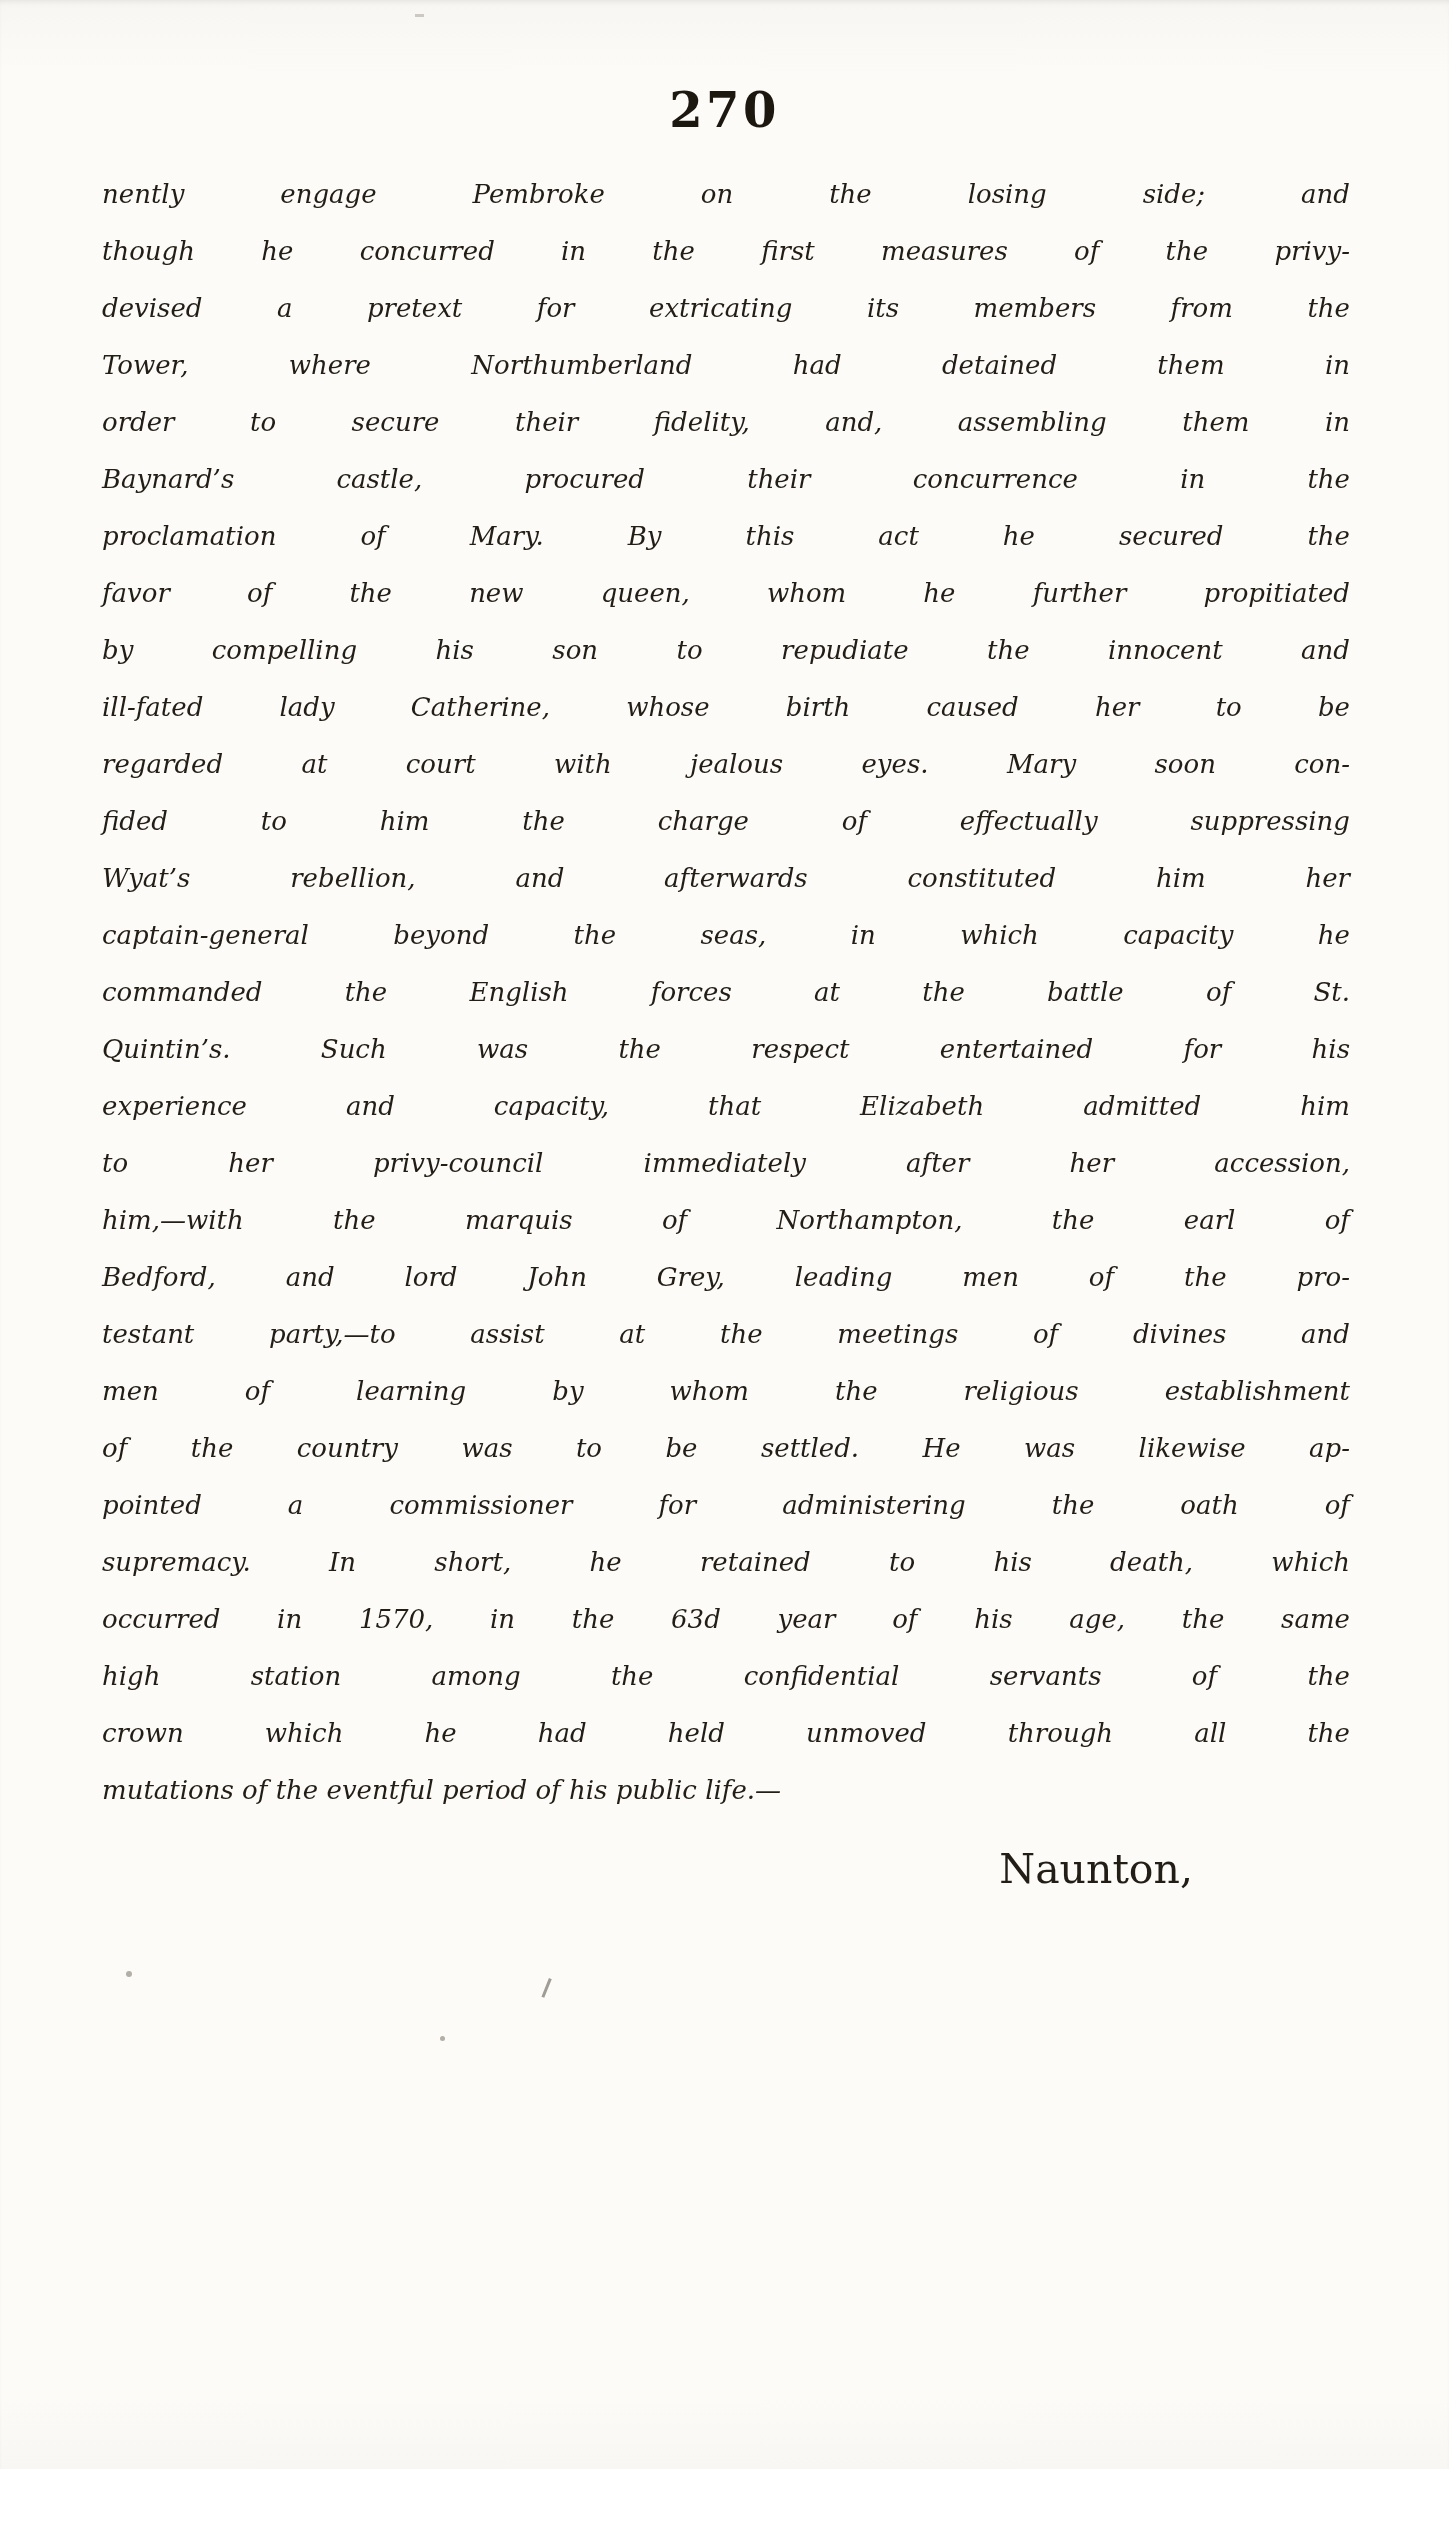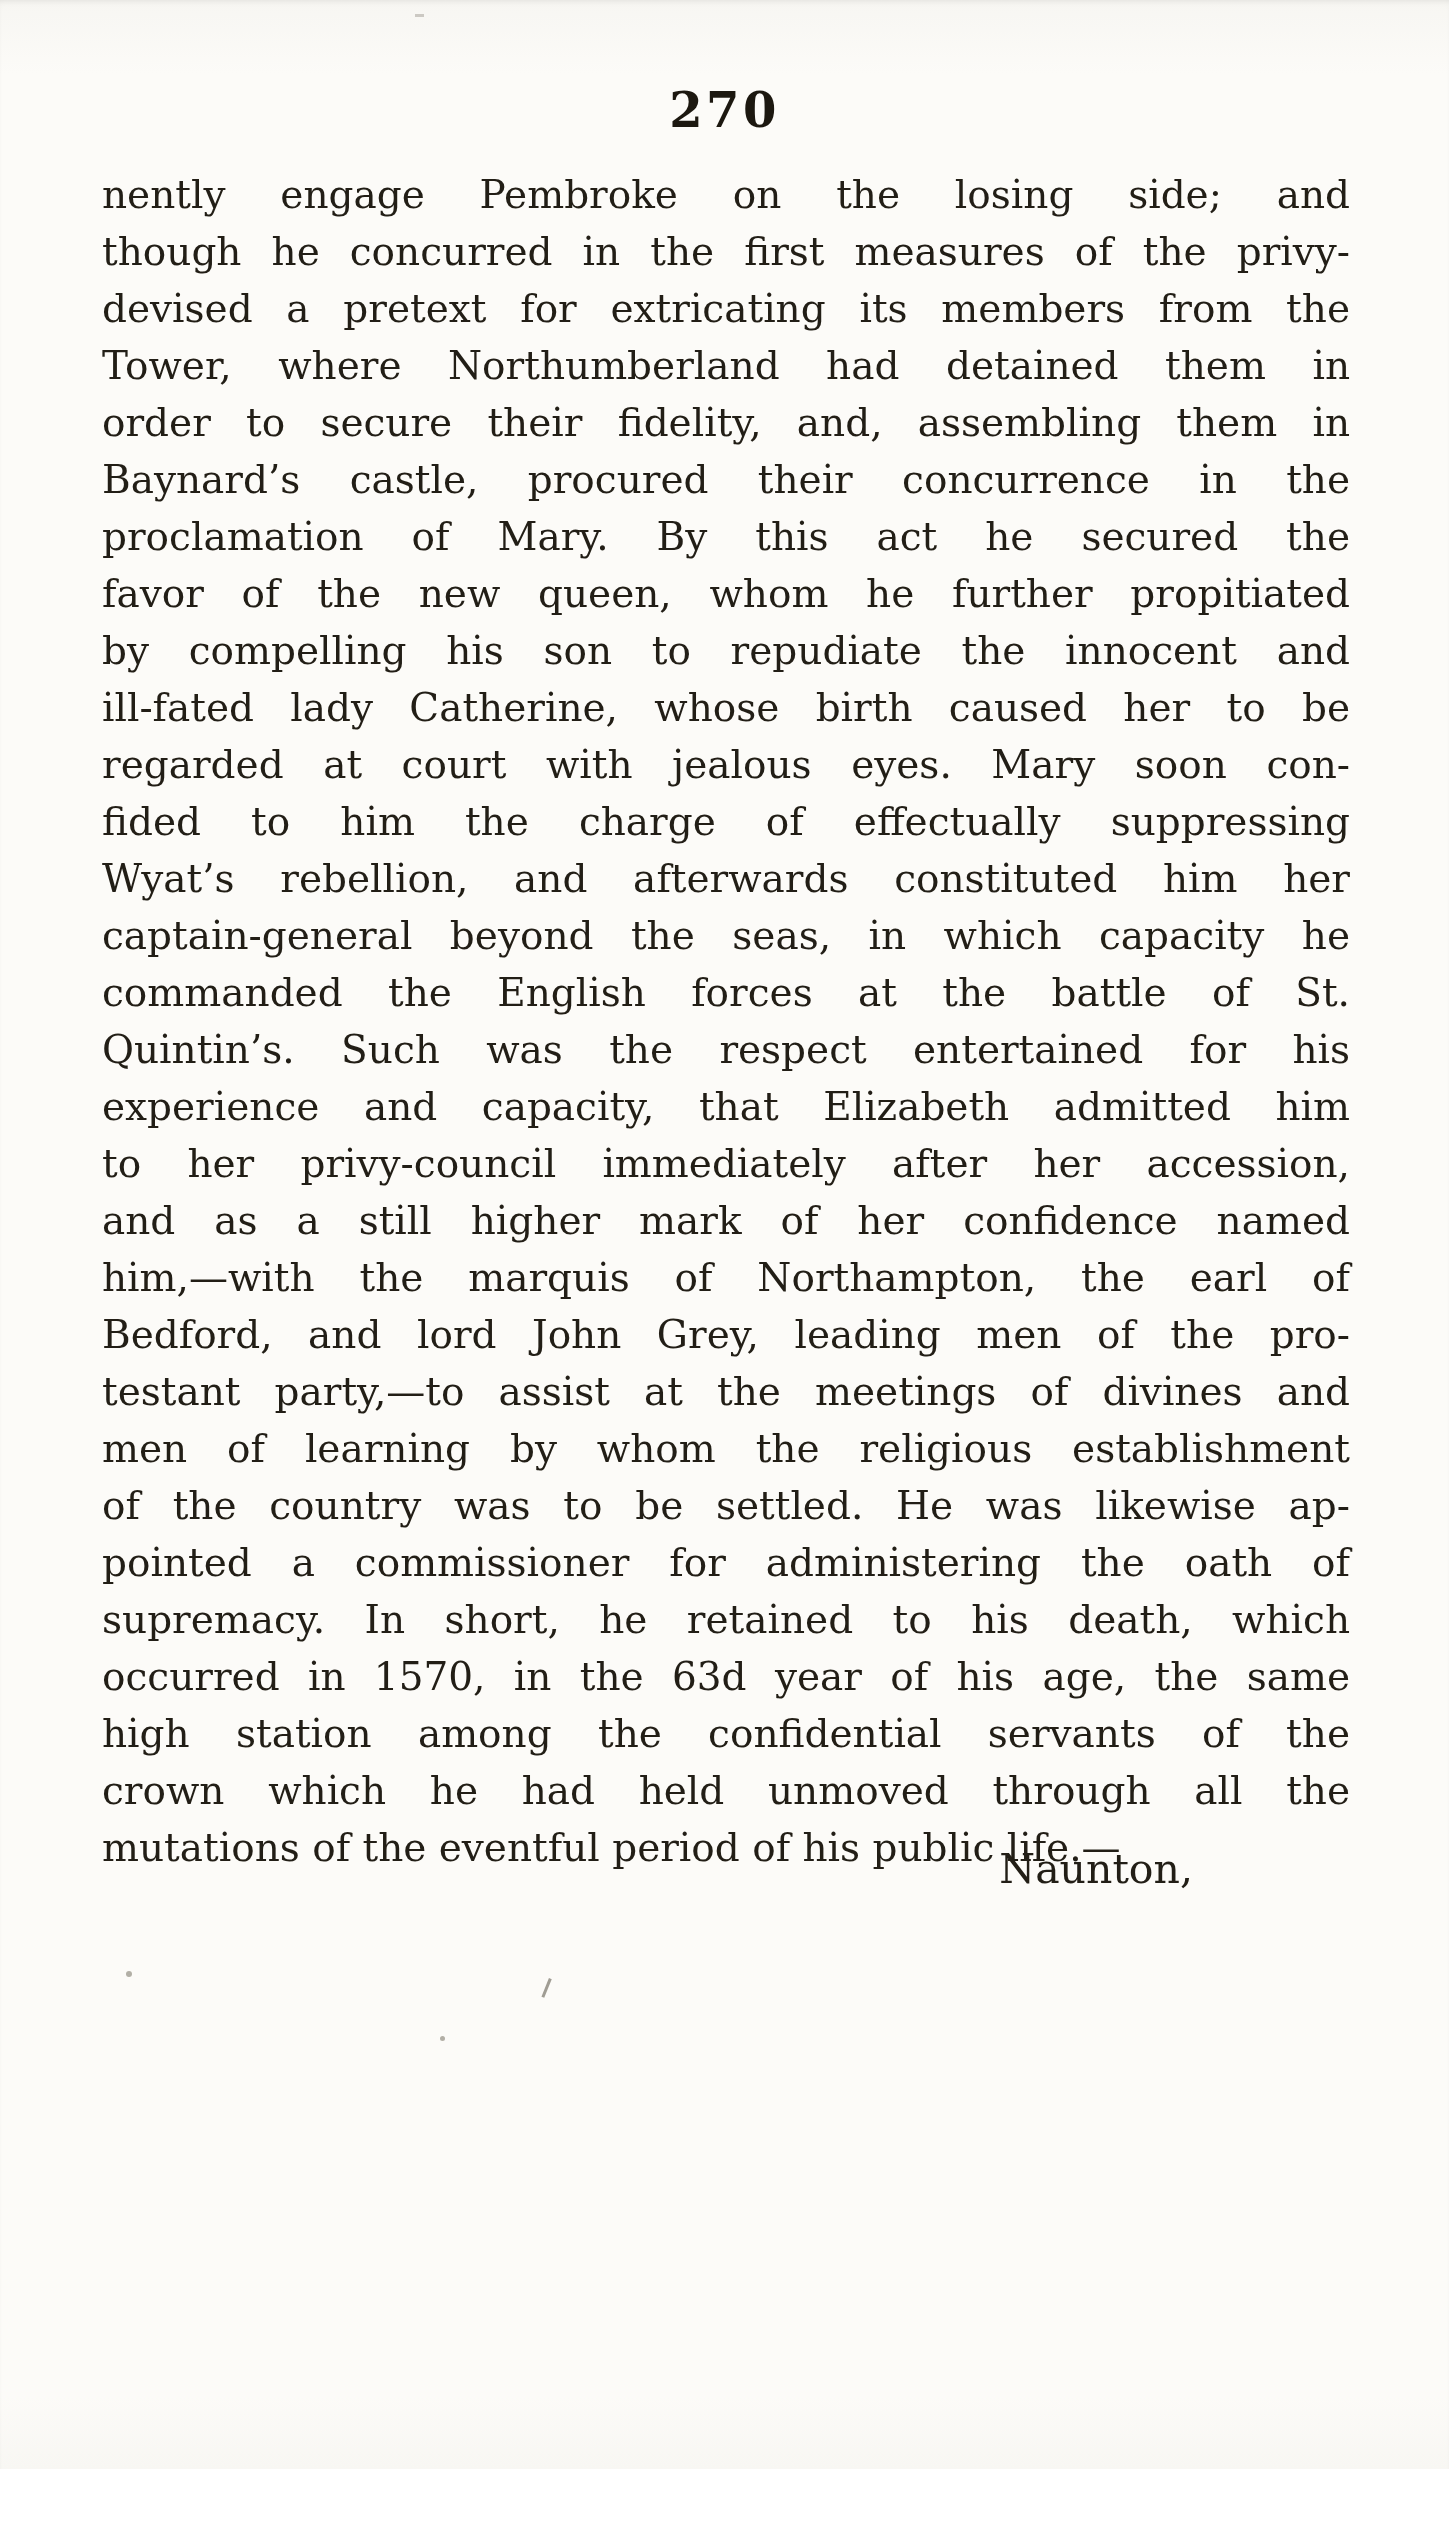--- a/index.html
+++ b/index.html
@@ -27,22 +27,23 @@
     font-size: 48px;
     font-weight: bold;
     letter-spacing: 3.4px;
     color: #1c1810;
   }
   .text-block {
     position: absolute;
     top: 166px;
     left: 102px;
     width: 1248px;
-    font-size: 39px;
+    font-size: 26px;
     line-height: 57px;
+    font-style: italic;
   }
   .line {
     height: 57px;
     text-align: justify;
     text-align-last: justify;
   }
   .line.last {
     text-align-last: left;
   }
   .signature {
@@ -84,21 +85,20 @@
       <div class="line">by compelling his son to repudiate the innocent and</div>
       <div class="line">ill-fated lady Catherine, whose birth caused her to be</div>
       <div class="line">regarded at court with jealous eyes.  Mary soon con-</div>
       <div class="line">fided to him the charge of effectually suppressing</div>
       <div class="line">Wyat’s rebellion, and afterwards constituted him her</div>
       <div class="line">captain-general beyond the seas, in which capacity he</div>
       <div class="line">commanded the English forces at the battle of St.</div>
       <div class="line">Quintin’s.  Such was the respect entertained for his</div>
       <div class="line">experience and capacity, that Elizabeth admitted him</div>
       <div class="line">to her privy-council immediately after her accession,</div>
-      <div class="line">and as a still higher mark of her confidence named</div>
       <div class="line">him,—with the marquis of Northampton, the earl of</div>
       <div class="line">Bedford, and lord John Grey, leading men of the pro-</div>
       <div class="line">testant party,—to assist at the meetings of divines and</div>
       <div class="line">men of learning by whom the religious establishment</div>
       <div class="line">of the country was to be settled.  He was likewise ap-</div>
       <div class="line">pointed a commissioner for administering the oath of</div>
       <div class="line">supremacy.  In short, he retained to his death, which</div>
       <div class="line">occurred in 1570, in the 63d year of his age, the same</div>
       <div class="line">high station among the confidential servants of the</div>
       <div class="line">crown which he had held unmoved through all the</div>

